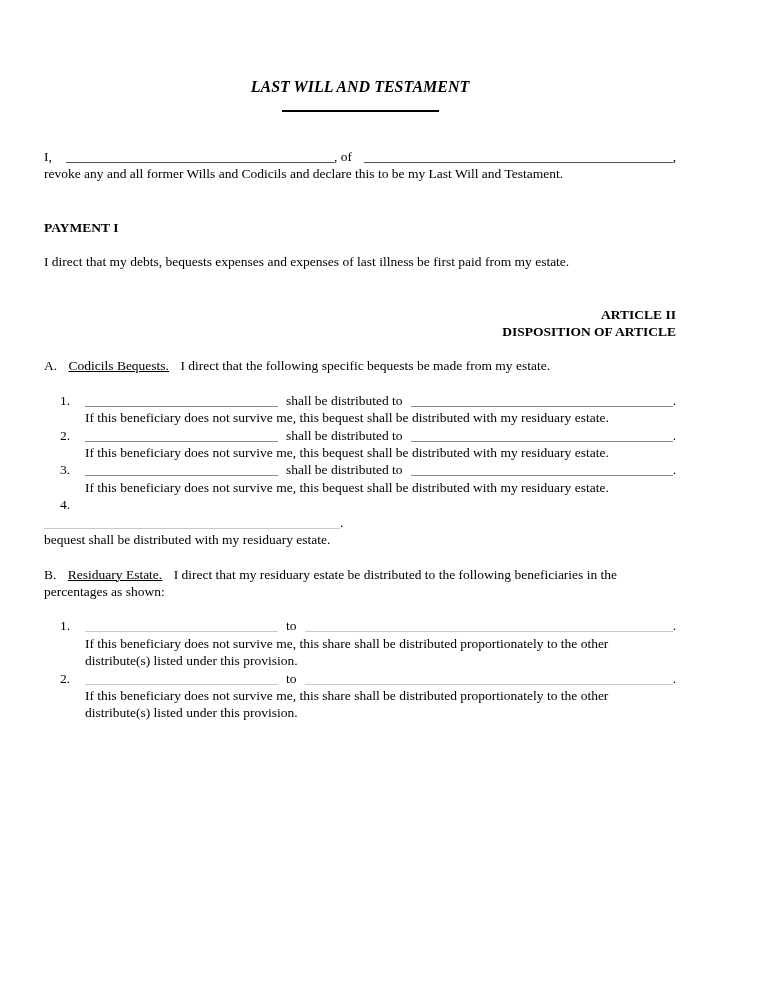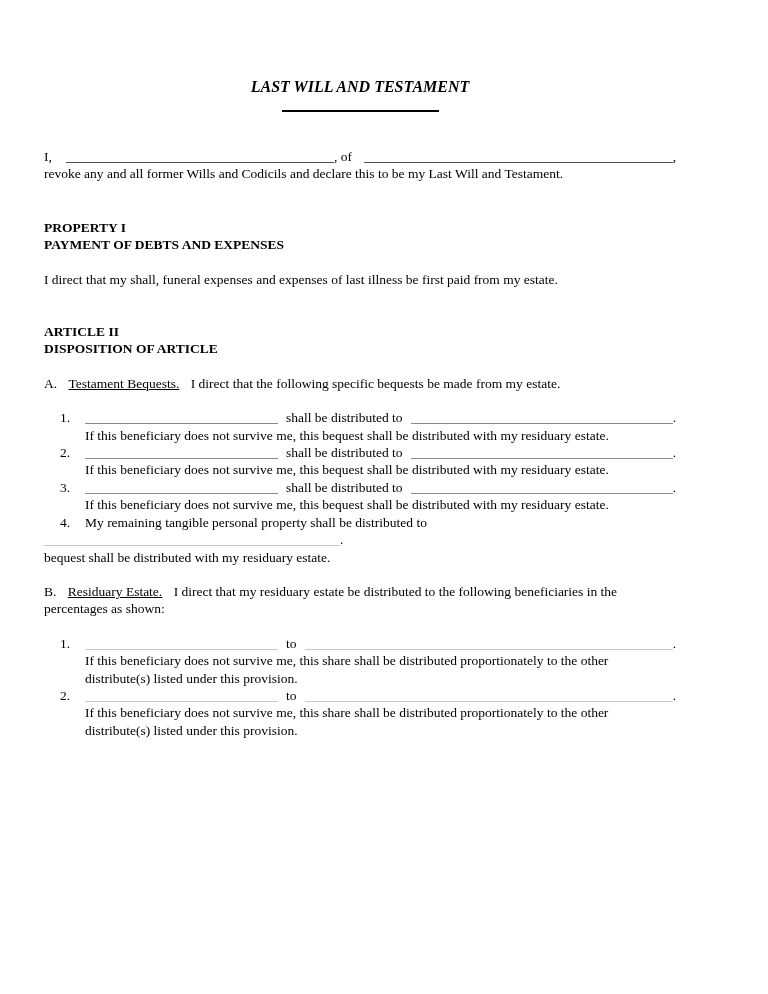--- a/index.html
+++ b/index.html
@@ -27,21 +27,21 @@
   .w-name { width:268px; }
   .w-item { width:193px; }
   .w-tangible { width:296px; }
   .ml8  { margin-left:8px; }
   .ml12 { margin-left:12px; }
   .ml14 { margin-left:14px; }
   .gap  { margin:0 8px; white-space:nowrap;text-align:center; }
   .bold { font-weight:bold; }
   .ul   { text-decoration:underline; }
   .mt1  { margin-top:17px; }
-  .mt2  { margin-top:35px; }
+  .mt2  { margin-top:35px;text-align:right; }
   .mt-open { margin-top:36px; }
   .mt-art1 { margin-top:36px; }
   .item { margin-left:16px; padding-left:25px; }
   .item .l1 { display:flex; align-items:baseline; margin-left:-25px; }
   .num { flex:0 0 25px; }
   .item .outdent { margin-left:-41px; }
   .nowrap { white-space:nowrap; }
 </style>
 </head>
 <body>
@@ -60,33 +60,32 @@
         <span class="nowrap">I,</span>
         <span class="blank dark w-name ml14"></span>
         <span class="nowrap">, of</span>
         <span class="blank dark fill ml12"></span>
         <span class="nowrap">,</span>
       </div>
       <div>revoke any and all former Wills and Codicils and declare this to be my Last Will and Testament.</div>
     </div>
 
     <div class="bold mt-art1">
-      <div>PROPERTY I</div>
-      <div>PAYMENT OF DEBTS AND EXPENSES</div>
+      <div>PAYMENT I</div>
     </div>
-    <div class="mt1">I direct that my shall, funeral expenses and expenses of last illness be first paid from my estate.</div>
+    <div class="mt1">I direct that my debts, bequests expenses and expenses of last illness be first paid from my estate.</div>
 
     <div class="bold mt2">
       <div>ARTICLE II</div>
       <div>DISPOSITION OF ARTICLE</div>
     </div>
 
     <div class="mt1">
       <span>A.</span>
-      <span class="ul ml8">Testament Bequests.</span>
+      <span class="ul ml8">Codicils Bequests.</span>
       <span class="ml8">I direct that the following specific bequests be made from my estate.</span>
     </div>
 
     <div class="item mt1">
       <div class="l1">
         <span class="num">1.</span>
         <span class="blank mid w-item"></span>
         <span class="gap">shall be distributed to</span>
         <span class="blank mid fill"></span>
         <span>.</span>
@@ -112,21 +111,20 @@
         <span class="gap">shall be distributed to</span>
         <span class="blank mid fill"></span>
         <span>.</span>
       </div>
       <div>If this beneficiary does not survive me, this bequest shall be distributed with my residuary estate.</div>
     </div>
 
     <div class="item">
       <div class="l1">
         <span class="num">4.</span>
-        <span>My remaining tangible personal property shall be distributed to</span>
       </div>
       <div class="outdent flexline">
         <span class="blank light w-tangible"></span>
         <span>.</span>
       </div>
       <div class="outdent">bequest shall be distributed with my residuary estate.</div>
     </div>
 
     <div class="mt1">
       <div>

